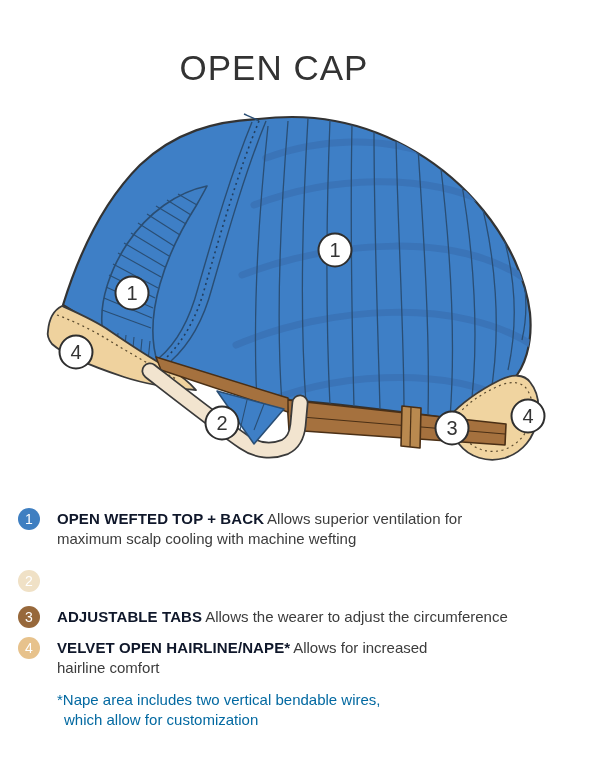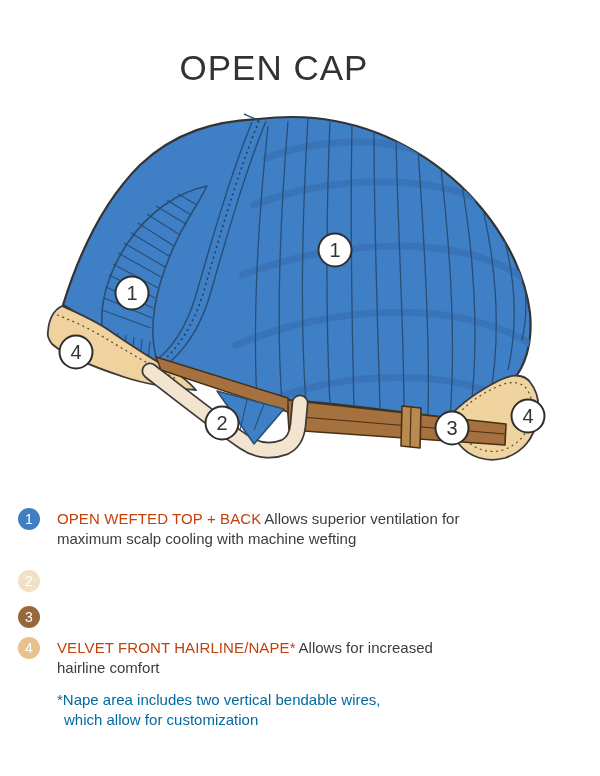--- a/index.html
+++ b/index.html
@@ -13,21 +13,21 @@
   }
   .diagram-svg{position:absolute;left:0;top:95px;}
   .legend-item{position:absolute;left:18px;display:flex;align-items:flex-start;}
   .legend-marker{
     flex:0 0 auto;width:22px;height:22px;border-radius:50%;
     color:#fff;font-size:14px;line-height:22px;text-align:center;font-weight:400;
   }
   .legend-text{
     margin-left:17px;padding-top:1px;font-size:15px;line-height:20px;color:#3c3c3c;
   }
-  .legend-text b{color:#c2410c;font-weight:400;margin-right:3px;letter-spacing:.1px;}
+  .legend-text b{color:#0f172a;font-weight:700;margin-right:3px;letter-spacing:.1px;}
   .item-1 .legend-text{max-width:440px;}
   .item-2 .legend-text{max-width:510px;}
   .item-3 .legend-text{max-width:530px;}
   .item-4 .legend-text{max-width:400px;}
   .footnote{position:absolute;left:57px;font-size:15px;line-height:20px;color:#0369a1;}
   .footnote .fn2{margin-left:7px;}
   text.callout-num{
     font-family:"Liberation Sans",sans-serif;font-size:20px;font-weight:400;fill:#343434;
     text-anchor:middle;
   }
@@ -168,25 +168,26 @@
       <div class="legend-marker" style="background-color: rgb(63, 127, 193);">1</div>
       <div class="legend-text"><b>OPEN WEFTED TOP + BACK</b><span>Allows superior ventilation for maximum scalp cooling with machine wefting</span></div>
     </div>
 
     <div class="legend-item item-2" style="top:570px;">
       <div class="legend-marker" style="background-color: rgb(240, 225, 198);">2</div>
     </div>
 
     <div class="legend-item item-3" style="top:606px;">
       <div class="legend-marker" style="background-color: rgb(151, 104, 59);">3</div>
+      <div class="legend-text"><b>ADJUSTABLE TABS</b><span>Allows the wearer to adjust the circumference</span></div>
     </div>
 
     <div class="legend-item item-4" style="top:637px;">
       <div class="legend-marker" style="background-color: rgb(231, 194, 140);">4</div>
-      <div class="legend-text"><b>VELVET FRONT HAIRLINE/NAPE*</b><span>Allows for increased hairline comfort</span></div>
+      <div class="legend-text"><b>VELVET OPEN HAIRLINE/NAPE*</b><span>Allows for increased hairline comfort</span></div>
     </div>
 
     <div class="footnote" style="top:690px;">
       <div class="fn1">*Nape area includes two vertical bendable wires,</div>
       <div class="fn2">which allow for customization</div>
     </div>
 
   </div>
 
 </div>

